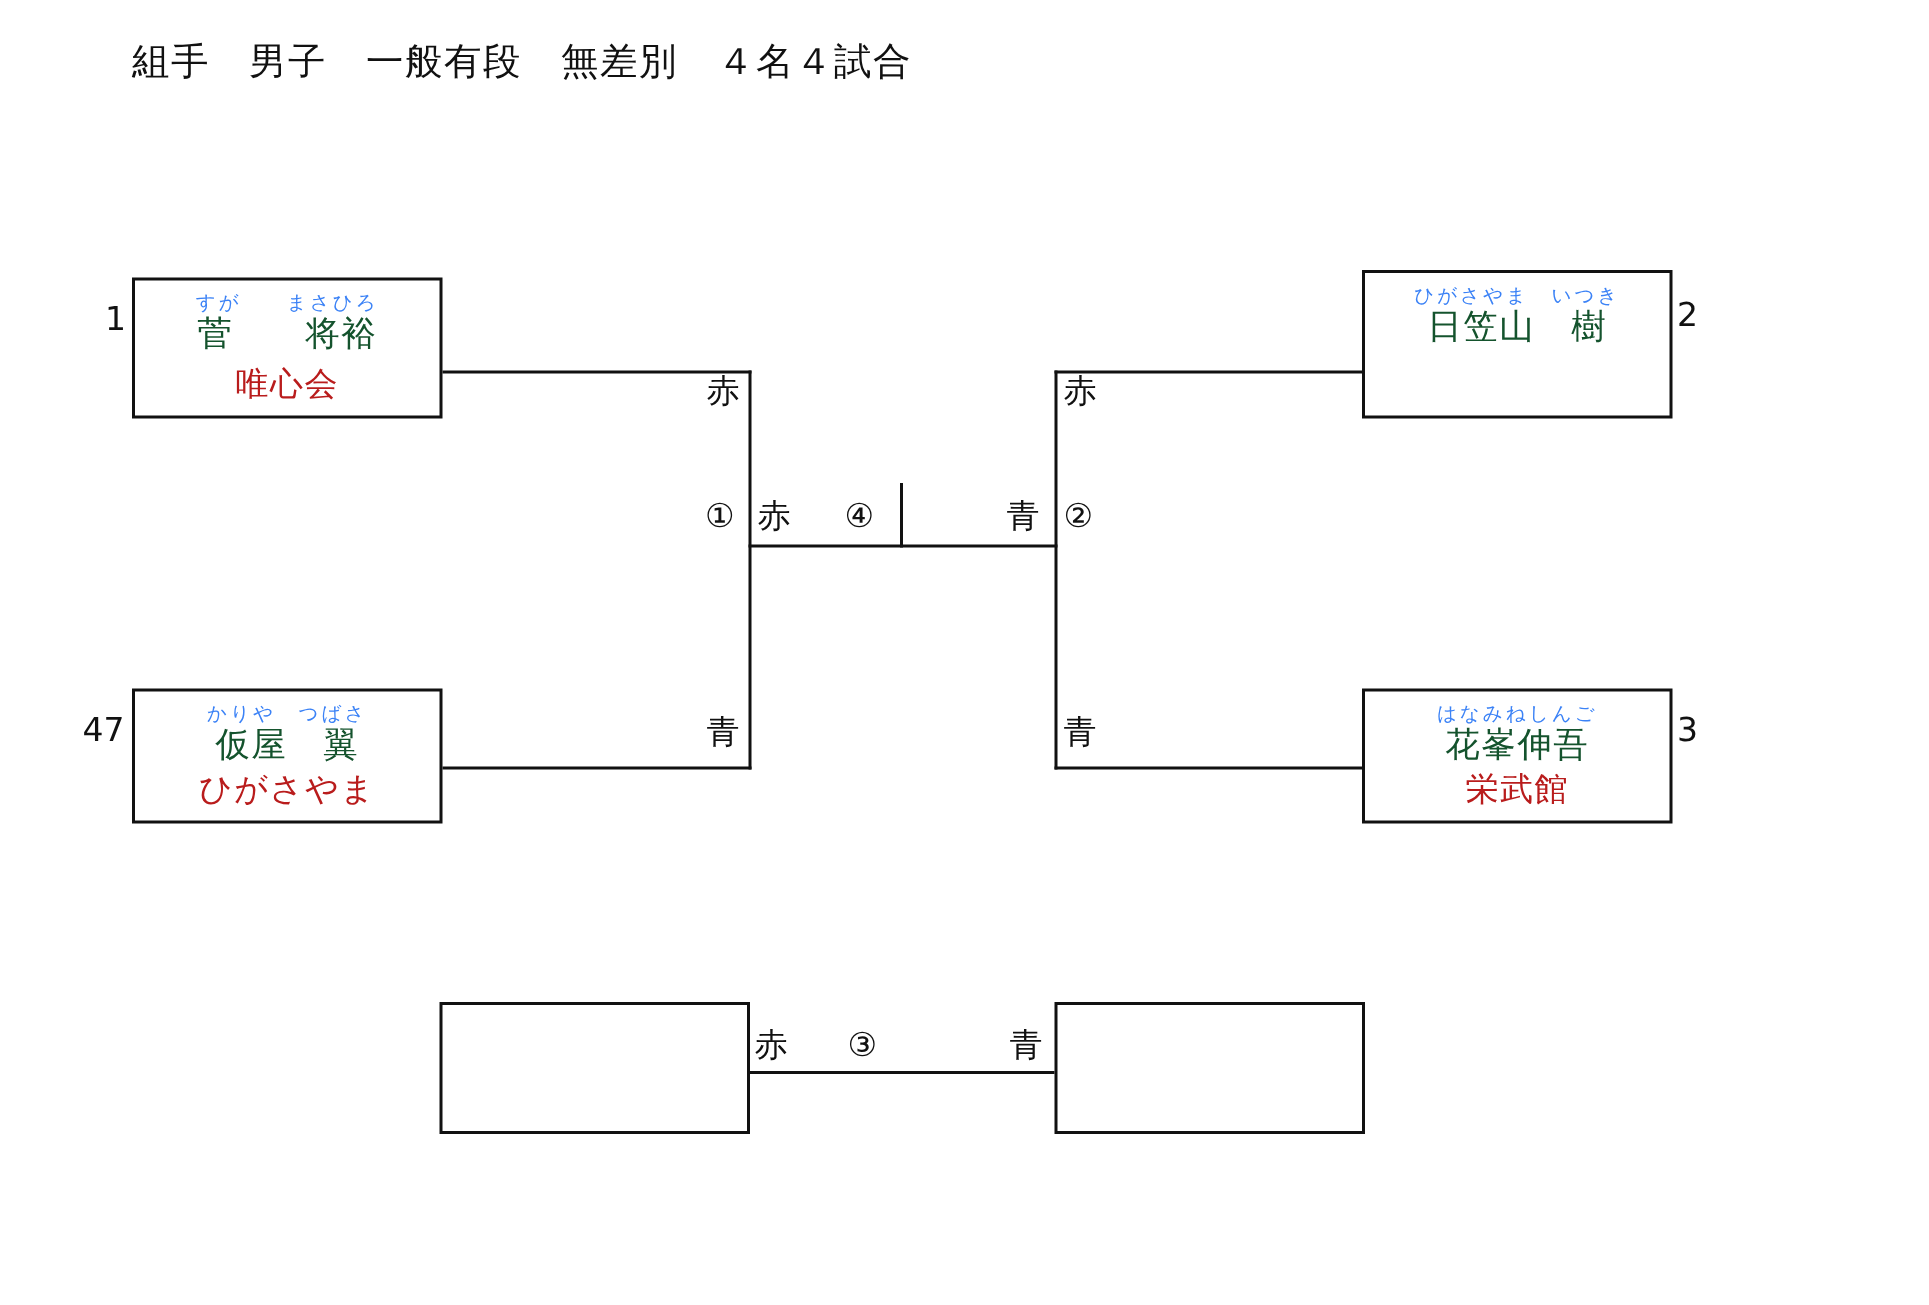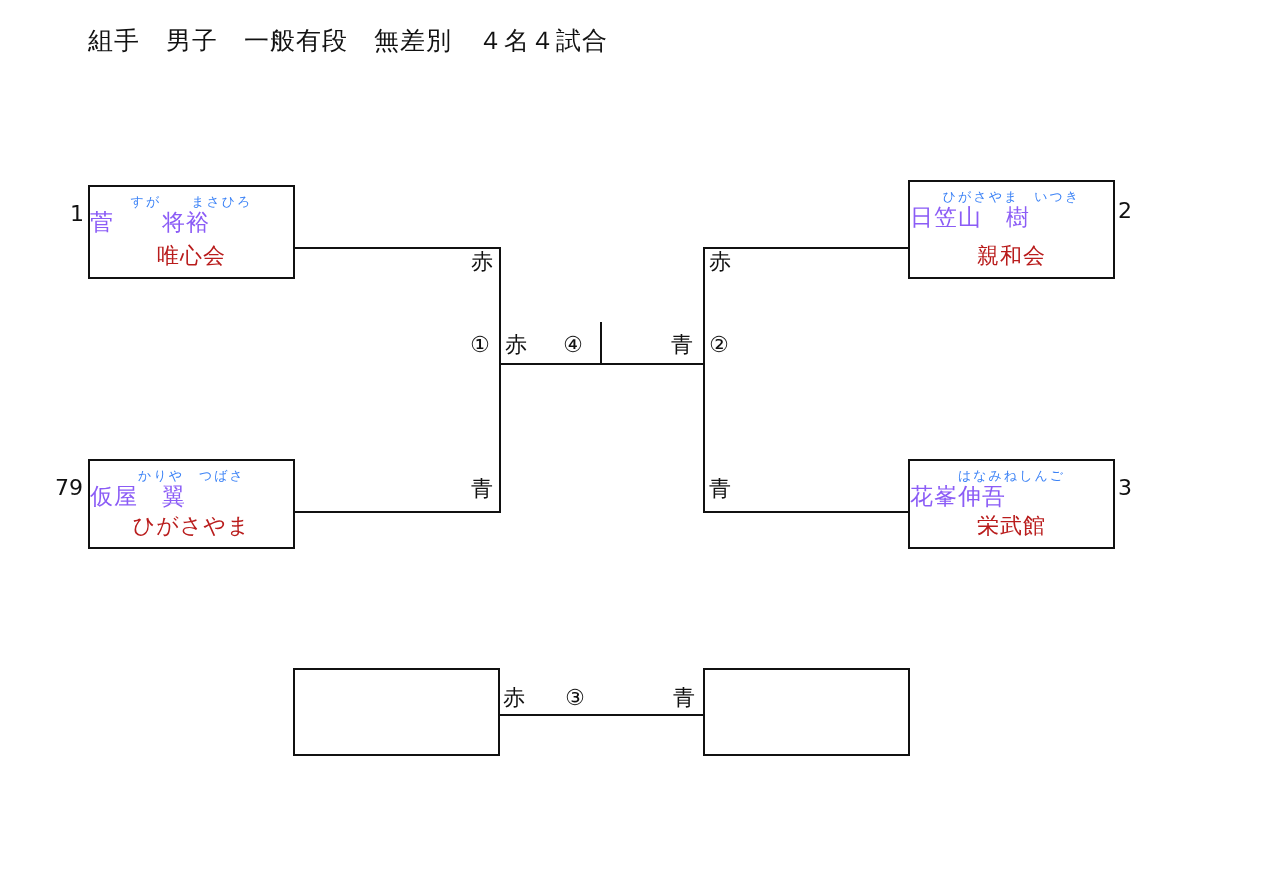--- a/index.html
+++ b/index.html
@@ -45,25 +45,25 @@
     font-size: 13px;
     letter-spacing: 2px;
     white-space: nowrap;
     color: #3b82f6;
   }
   .pbox .nm {
     position: absolute;
     left: 0;
     right: 0;
     top: 20px;
-    text-align: left;
+    text-align: center;
     font-size: 23px;
     letter-spacing: 1px;
     white-space: nowrap;
-    color: #8b5cf6;
+    color: #14532d;
   }
   .pbox .dojo {
     position: absolute;
     left: 0;
     right: 0;
     bottom: 6px;
     text-align: center;
     font-size: 22px;
     letter-spacing: 1px;
     white-space: nowrap;
@@ -166,32 +166,31 @@
 
   <div class="ln lnh" id="t-h"></div>
 
   <div class="seed" id="seed-1">1</div>
   <div class="pbox" id="box-1">
     <div class="furi">すが　　まさひろ</div>
     <div class="nm">菅　　将裕</div>
     <div class="dojo">唯心会</div>
   </div>
 
-  <div class="seed" id="seed-96">79</div>
+  <div class="seed" id="seed-96">47</div>
   <div class="pbox" id="box-96">
     <div class="furi">かりや　つばさ</div>
     <div class="nm">仮屋　翼</div>
     <div class="dojo">ひがさやま</div>
   </div>
 
   <div class="seed" id="seed-2">2</div>
   <div class="pbox" id="box-2">
     <div class="furi">ひがさやま　いつき</div>
     <div class="nm">日笠山　樹</div>
-    <div class="dojo">親和会</div>
   </div>
 
   <div class="seed" id="seed-3">3</div>
   <div class="pbox" id="box-3">
     <div class="furi">はなみねしんご</div>
     <div class="nm">花峯伸吾</div>
     <div class="dojo">栄武館</div>
   </div>
 
   <div class="pbox" id="box-e1">

